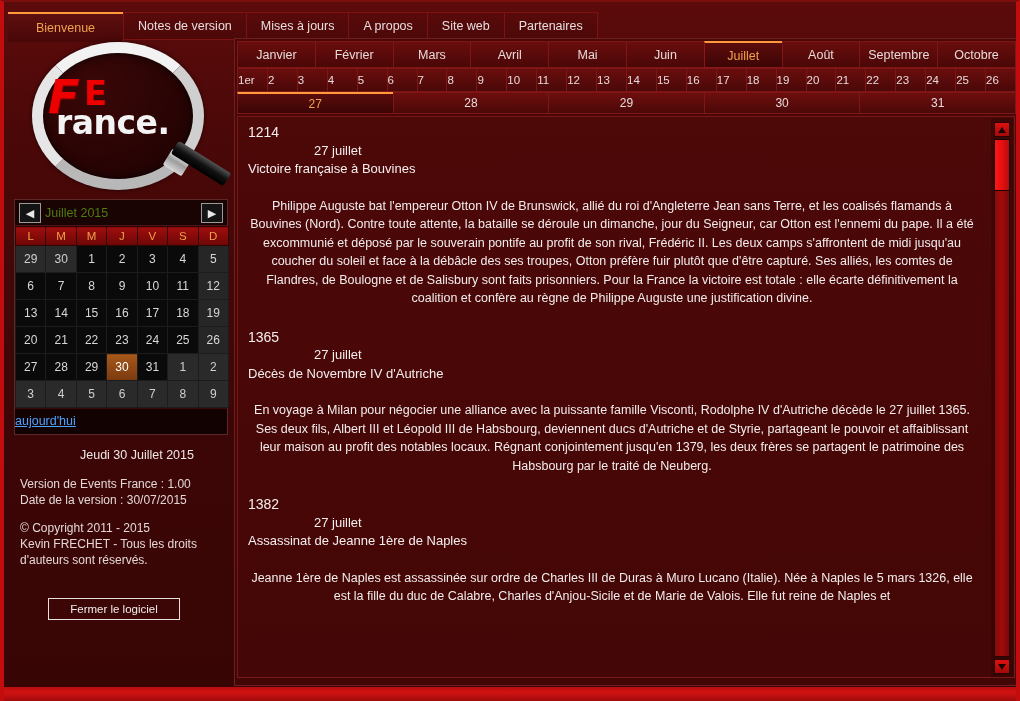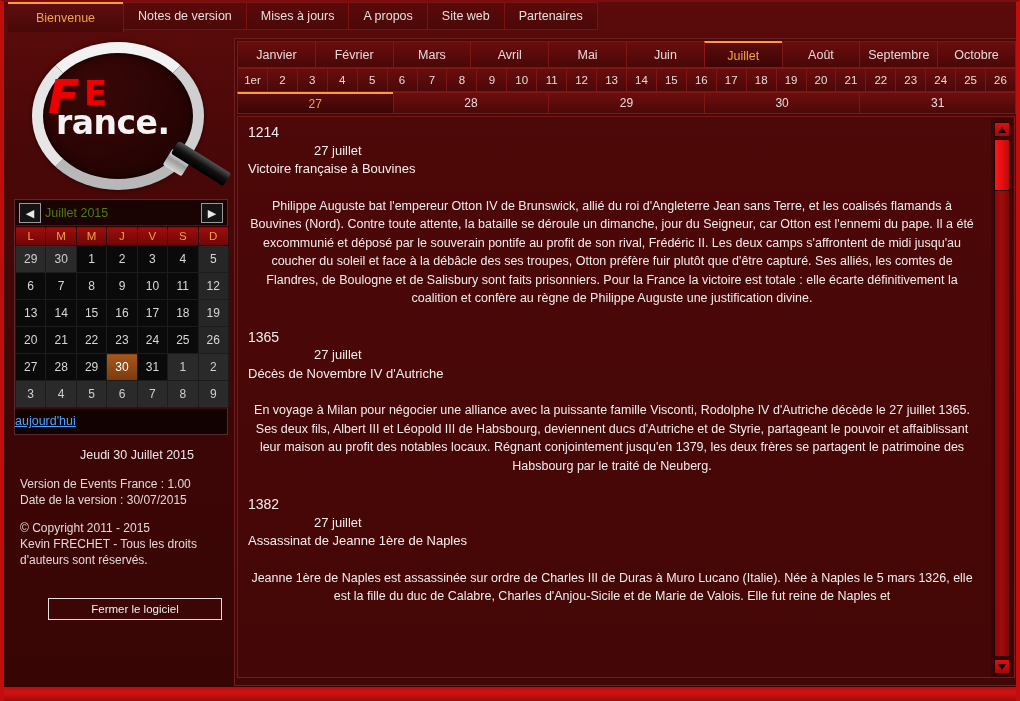--- a/index.html
+++ b/index.html
@@ -29,21 +29,21 @@
   #bottom-strip {
     position: absolute;
     left: 0; bottom: 0;
     width: 1020px; height: 14px;
     background: linear-gradient(180deg, #b80d0d 0%, #d11212 40%, #a00b0b 100%);
   }
 
   
   #topbar {
     position: absolute;
-    left: 4px; top: 0;
+    left: 4px; top: 10px;
     width: 1012px; height: 30px;
     display: flex;
     align-items: flex-start;
   }
   .ttab {
     height: 28px;
     line-height: 27px;
     padding: 0 14px;
     font-size: 12.5px;
     color: #e8dede;
@@ -221,21 +221,21 @@
     color: #eee6e6; font-size: 12.5px;
   }
   #meta {
     position: absolute; top: 442px; left: 10px;
     width: 210px;
     color: #e3d6d6; font-size: 12px; line-height: 16px;
   }
   #meta .gap { height: 12px; }
   #close-btn {
     position: absolute; left: 38px; top: 564px;
-    width: 174px; height: 22px;
+    width: 132px; height: 22px;
     background: #3c0606;
     border: 1px solid #e7e0e0;
     color: #f2ecec;
     font-size: 11.5px;
     line-height: 20px;
     text-align: center;
     cursor: pointer;
   }
 
   
@@ -269,21 +269,20 @@
     color: #f0a24a;
     background: linear-gradient(180deg,#5d0c0c 0%, #3d0505 100%);
     border: 1px solid #8a1818;
     border-top: 2px solid #ff9b3d;
   }
   .day-row { display: flex; width: 778px; }
   .dtab {
     flex: 1;
     height: 24px;
     line-height: 23px;
-    text-align: center;
     font-size: 11.5px;
     color: #e7dada;
     background: linear-gradient(180deg,#690d0d 0%, #4b0808 100%);
     border: 1px solid #7e1616;
     margin-right: -1px;
     cursor: pointer;
     overflow: hidden;
   }
   .week-row { display: flex; width: 778px; }
   .wtab {

